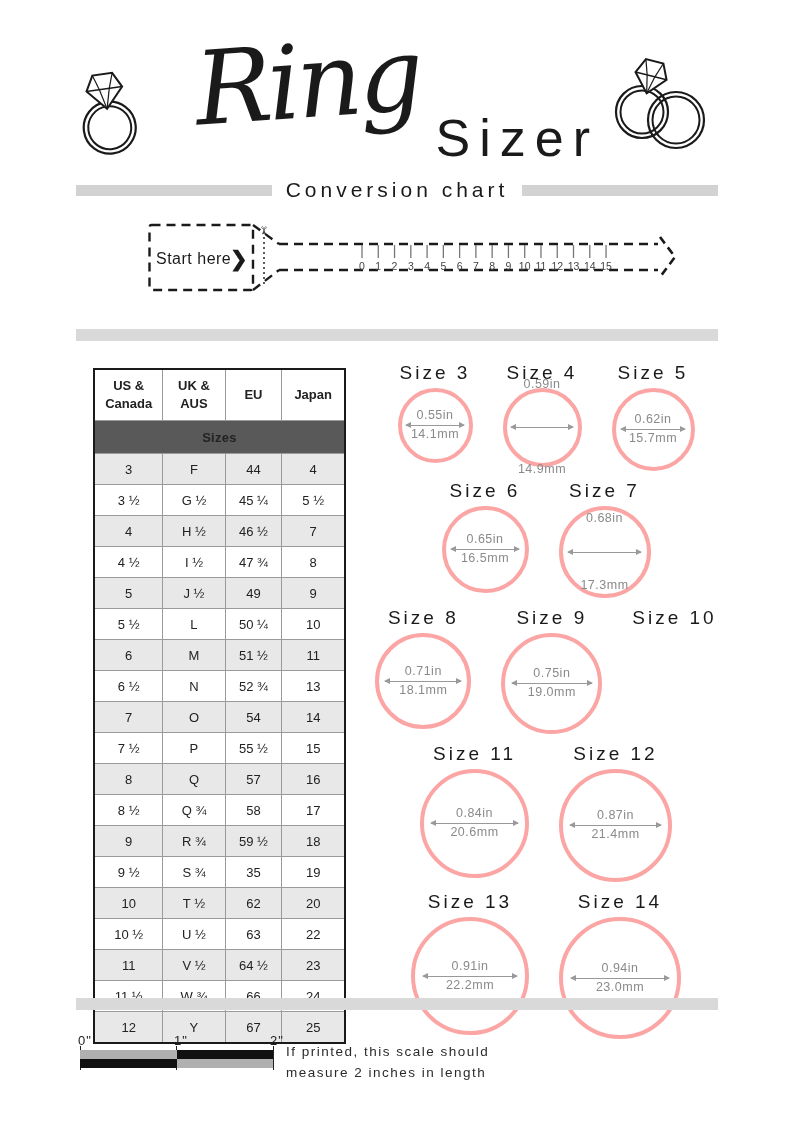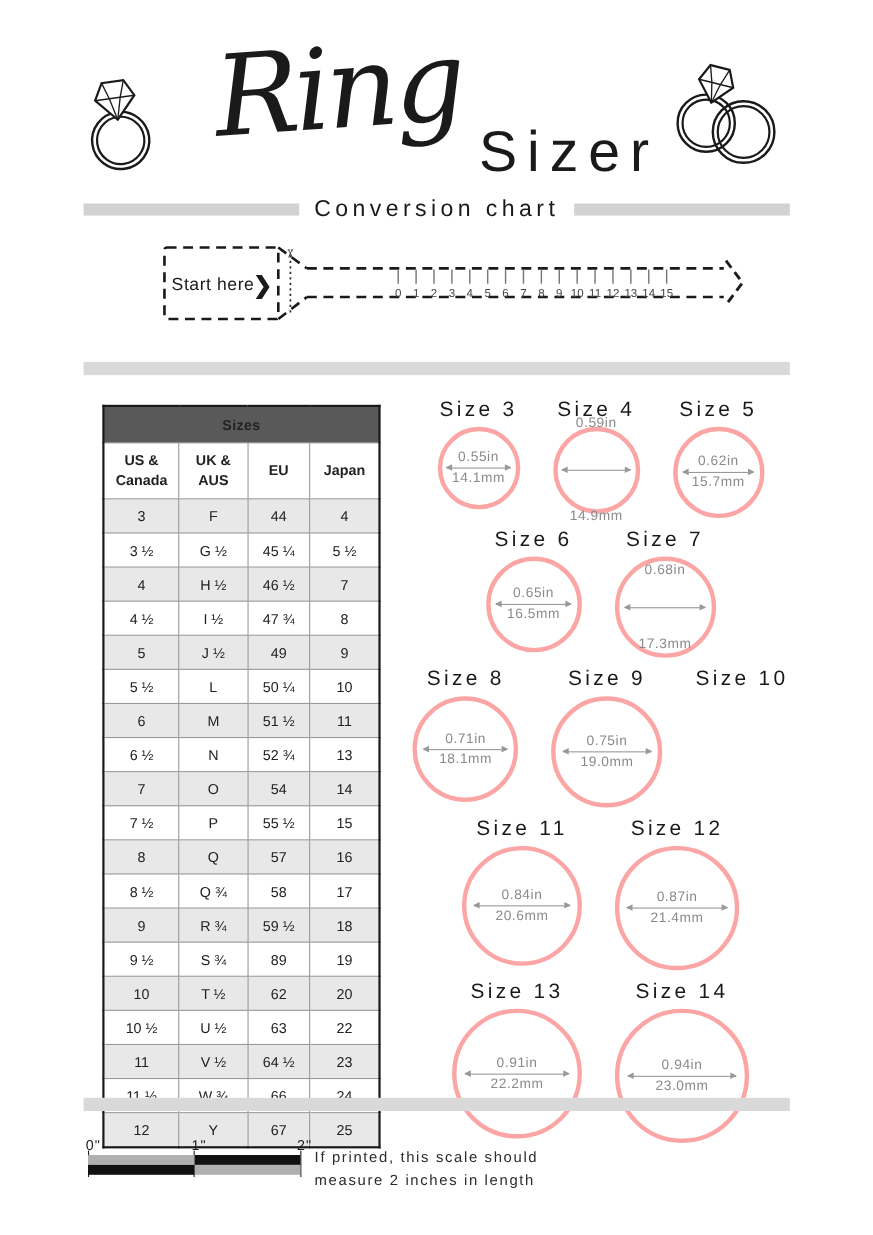--- a/index.html
+++ b/index.html
@@ -170,28 +170,28 @@
         <text x="458.04999999999995" y="48" text-anchor="middle" class="tick-num">15</text>
       </g>
   </svg>
 
   <div class="divider top"></div>
 
   <div class="table-wrap">
     <table class="sizes">
       <thead>
         <tr>
-          <th class="sizes-head" colspan="4">Sizes</th>
-        </tr>
-        <tr>
           <th class="col-head" style="width:62px">US &amp; Canada</th>
           <th class="col-head" style="width:66px">UK &amp; AUS</th>
           <th class="col-head" style="width:64px">EU</th>
           <th class="col-head" style="width:59px">Japan</th>
         </tr>
+        <tr>
+          <th class="sizes-head" colspan="4">Sizes</th>
+        </tr>
       </thead>
       <tbody>
           <tr class="alt">
             <td>3</td>
             <td>F</td>
             <td>44</td>
             <td>4</td>
           </tr>
           <tr>
             <td>3 ½</td>
@@ -261,21 +261,21 @@
           </tr>
           <tr class="alt">
             <td>9</td>
             <td>R ¾</td>
             <td>59 ½</td>
             <td>18</td>
           </tr>
           <tr>
             <td>9 ½</td>
             <td>S ¾</td>
-            <td>89</td>
+            <td>35</td>
             <td>19</td>
           </tr>
           <tr class="alt">
             <td>10</td>
             <td>T ½</td>
             <td>62</td>
             <td>20</td>
           </tr>
           <tr>
             <td>10 ½</td>

